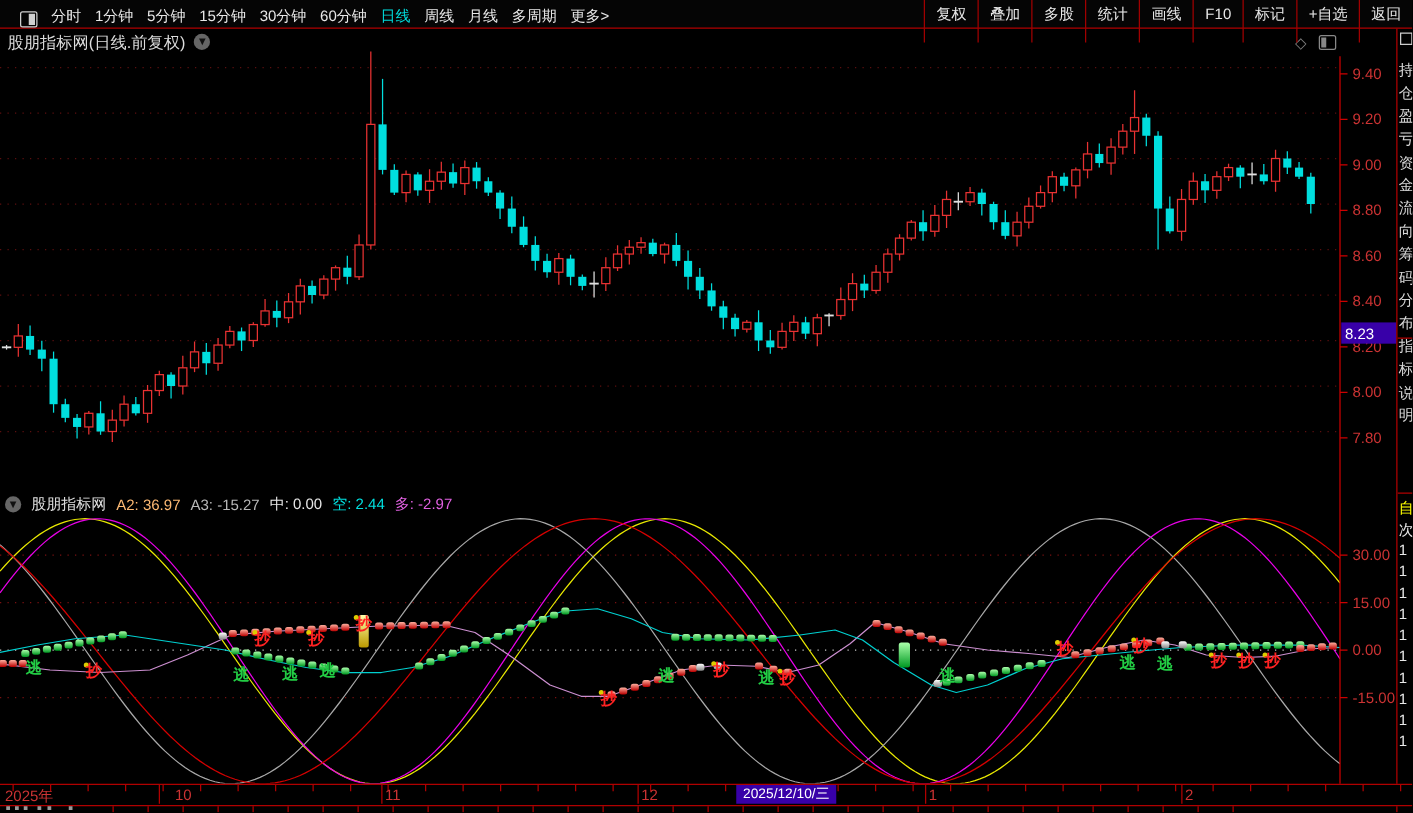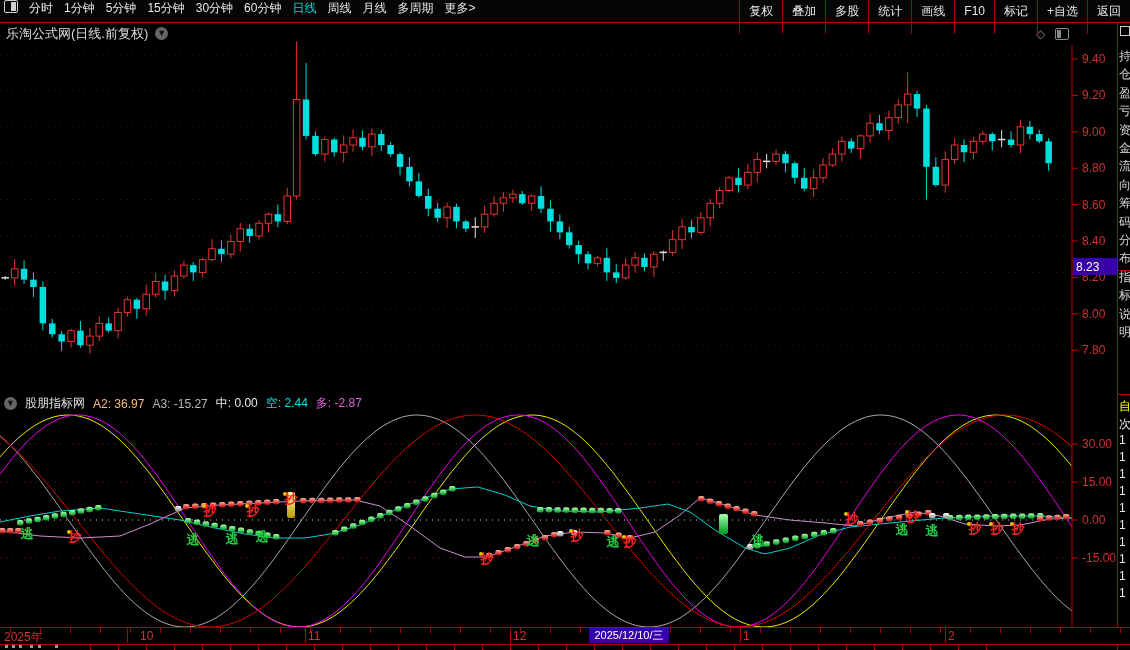--- a/index.html
+++ b/index.html
@@ -1,21 +1,21 @@
 <!DOCTYPE html>
 <html><head>
 <meta charset="utf-8">
 <style>
   html,body{margin:0;padding:0;background:#000;}
   #app{position:relative;width:1130px;height:650px;background:#000;overflow:hidden;
        font-family:"Liberation Sans",sans-serif;}
   
   .topbar{position:absolute;left:0;top:0;width:1130px;height:22px;background:#050505;
           border-bottom:1px solid #b00000;display:flex;justify-content:space-between;z-index:4;}
-  .menuL{display:flex;align-items:flex-start;gap:11px;padding-left:4px;}
+  .menuL{display:flex;align-items:flex-end;gap:11px;padding-left:4px;margin-left:12px;}
   .menuR{display:flex;align-items:center;}
   .mi{color:#e8e8e8;font-size:12px;white-space:nowrap;cursor:default;}
   .mi.active{color:#00dddd;}
   .menuR .mi{padding:12px 9px;border-left:1px solid #a00000;line-height:21px;}
   .winicon{width:12px;height:11px;border:1px solid #cfcfcf;border-radius:2px;position:relative;}
   .winicon::after{content:"";position:absolute;right:1px;top:1px;bottom:1px;width:5px;background:#cfcfcf;}
   
   .titlebar{position:absolute;left:0;top:23px;width:1115px;height:21px;display:flex;
             align-items:center;gap:7px;padding-left:6px;z-index:3;}
   .title{color:#dcdcdc;font-size:13px;}
@@ -82,21 +82,21 @@
         <span class="mi">统计</span>
         <span class="mi">画线</span>
         <span class="mi">F10</span>
         <span class="mi">标记</span>
         <span class="mi">+自选</span>
         <span class="mi">返回</span>
       </div>
   </div>
 
   <div class="titlebar">
-    <span class="title">乐淘公式网(日线.前复权)</span>
+    <span class="title">股朋指标网(日线.前复权)</span>
     <span class="circ">▼</span>
   </div>
   <div class="tbicons" style="top:27px;">
     <span class="diamond">◇</span>
     <span class="panelico"></span>
   </div>
 
   <svg id="chart-svg" width="1130" height="650">
       <defs>
         <linearGradient id="gG" x1="0" y1="0" x2="0" y2="1">
@@ -553,21 +553,21 @@
     </svg>
 
   <div class="indhead">
     <span class="circ">▼</span>
     <span class="indname">股朋指标网</span>
 
   <span class="iparam" style="color: #fdba74;">A2: 36.97</span>
       <span class="iparam" style="color: rgb(184, 184, 184);">A3: -15.27</span>
       <span class="iparam" style="color: rgb(232, 232, 232);">中: 0.00</span>
       <span class="iparam" style="color: rgb(0, 224, 224);">空: 2.44</span>
-      <span class="iparam" style="color: rgb(224, 96, 224);">多: -2.87</span>
+      <span class="iparam" style="color: rgb(224, 96, 224);">多: -2.97</span>
     </div>
 
   <div class="xaxis">
       <div class="tick" style="left: 10px; height: 5px;"></div>
       <div class="tick" style="left: 40px; height: 5px;"></div>
       <div class="tick" style="left: 70px; height: 5px;"></div>
       <div class="tick" style="left: 100px; height: 5px;"></div>
       <div class="tick" style="left: 130px; height: 5px;"></div>
       <div class="tick" style="left: 160px; height: 5px;"></div>
       <div class="tick" style="left: 190px; height: 5px;"></div>

